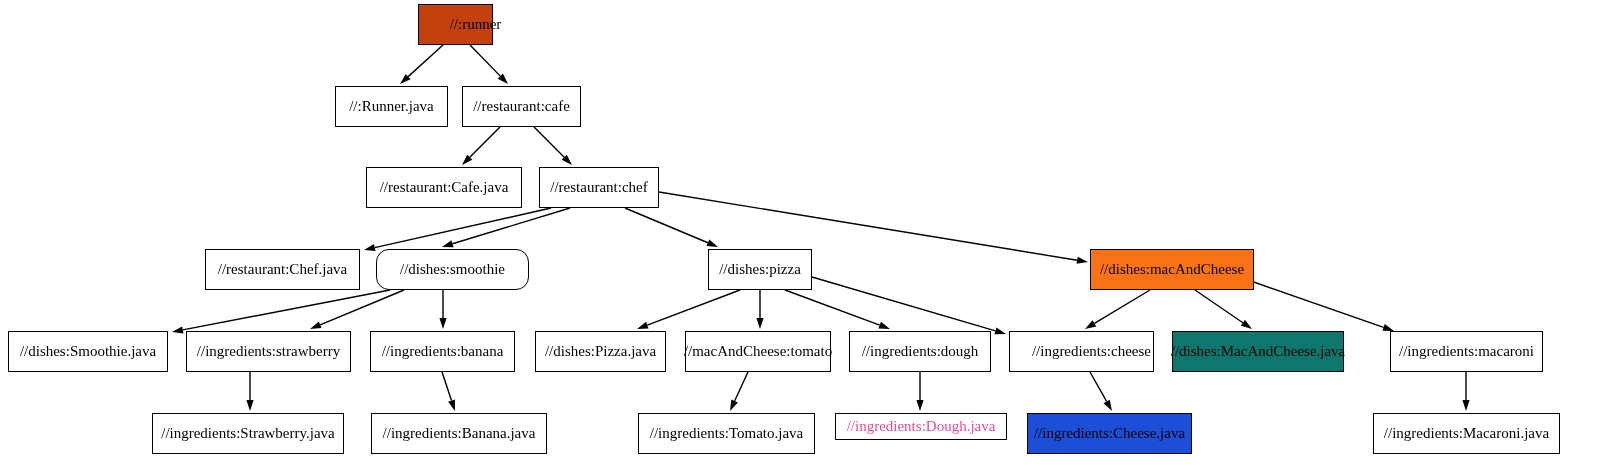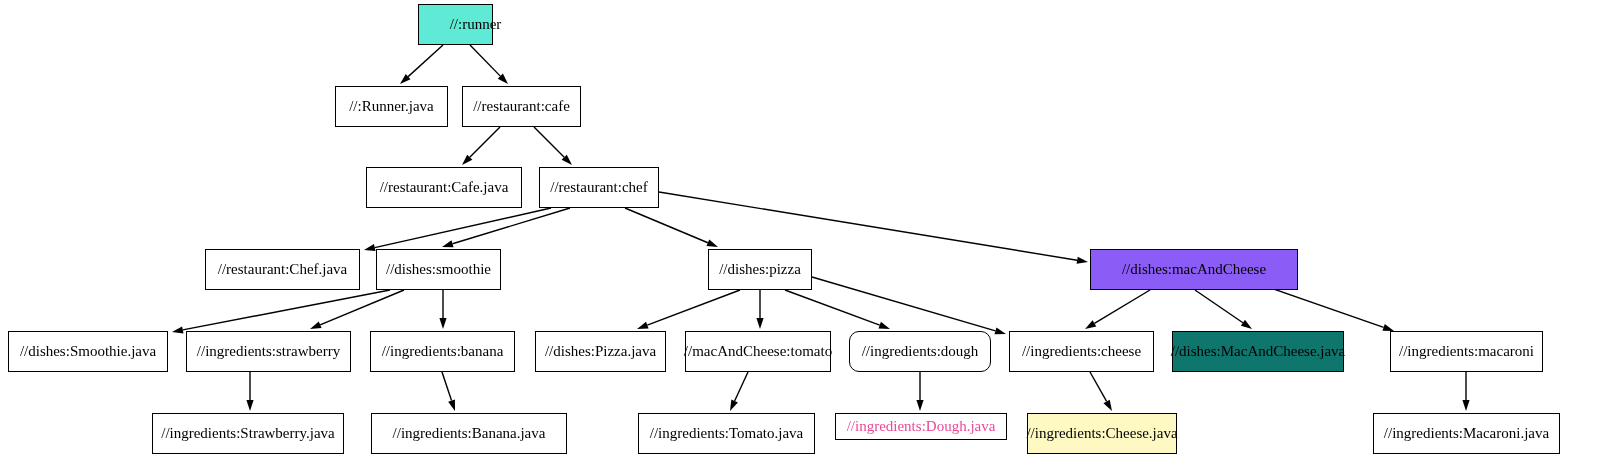--- a/index.html
+++ b/index.html
@@ -90,86 +90,86 @@
       <line x1="748" y1="372" x2="734.6096399520792" y2="401.01244677049505" stroke="#000000" stroke-width="1.4"></line>
       <polygon points="730,411 731.3409861678775,399.5038373316328 737.8782937362809,402.5210562093573" fill="#000000"></polygon>
       <line x1="920" y1="372" x2="920" y2="400" stroke="#000000" stroke-width="1.4"></line>
       <polygon points="920,411 916.4,400 923.6,400" fill="#000000"></polygon>
       <line x1="1090" y1="372" x2="1106.595466943749" y2="401.4192368548278" stroke="#000000" stroke-width="1.4"></line>
       <polygon points="1112,411 1103.4599444598744,403.18799312778265 1109.7309894276236,399.6504805818729" fill="#000000"></polygon>
       <line x1="1466" y1="372" x2="1466" y2="400" stroke="#000000" stroke-width="1.4"></line>
       <polygon points="1466,411 1462.4,400 1469.6,400" fill="#000000"></polygon>
     </svg>
   <div id="node-layer">
-      <div class="node" style="left: 418px; top: 4px; width: 75px; height: 41px; border-color: rgb(0, 0, 0); background: #5eead4; color: rgb(0, 0, 0); padding-left: 40px;">
+      <div class="node" style="left: 418px; top: 4px; width: 75px; height: 41px; border-color: rgb(0, 0, 0); background: #c2410c; color: rgb(0, 0, 0); padding-left: 40px;">
         <span class="node-label">//:runner</span>
       </div>
       <div class="node" style="left: 335px; top: 86px; width: 113px; height: 41px; border-color: rgb(0, 0, 0); background: rgb(255, 255, 255); color: rgb(0, 0, 0);">
         <span class="node-label">//:Runner.java</span>
       </div>
       <div class="node" style="left: 462px; top: 86px; width: 119px; height: 41px; border-color: rgb(0, 0, 0); background: rgb(255, 255, 255); color: rgb(0, 0, 0);">
         <span class="node-label">//restaurant:cafe</span>
       </div>
       <div class="node" style="left: 366px; top: 167px; width: 156px; height: 41px; border-color: rgb(0, 0, 0); background: rgb(255, 255, 255); color: rgb(0, 0, 0);">
         <span class="node-label">//restaurant:Cafe.java</span>
       </div>
       <div class="node" style="left: 539px; top: 167px; width: 120px; height: 41px; border-color: rgb(0, 0, 0); background: rgb(255, 255, 255); color: rgb(0, 0, 0); text-align: right;">
         <span class="node-label">//restaurant:chef</span>
       </div>
       <div class="node" style="left: 205px; top: 249px; width: 155px; height: 41px; border-color: rgb(0, 0, 0); background: rgb(255, 255, 255); color: rgb(0, 0, 0);">
         <span class="node-label">//restaurant:Chef.java</span>
       </div>
-      <div class="node" style="left: 376px; top: 249px; width: 125px; height: 41px; border-color: rgb(0, 0, 0); background: rgb(255, 255, 255); color: rgb(0, 0, 0);">
+      <div class="node" style="left: 376px; top: 249px; width: 153px; height: 41px; border-color: rgb(0, 0, 0); background: rgb(255, 255, 255); color: rgb(0, 0, 0); border-radius: 13px;">
         <span class="node-label">//dishes:smoothie</span>
       </div>
       <div class="node" style="left: 708px; top: 249px; width: 104px; height: 41px; border-color: rgb(0, 0, 0); background: rgb(255, 255, 255); color: rgb(0, 0, 0);">
         <span class="node-label">//dishes:pizza</span>
       </div>
-      <div class="node" style="left: 1090px; top: 249px; width: 208px; height: 41px; border-color: rgb(0, 0, 0); background: #8b5cf6; color: rgb(0, 0, 0);">
+      <div class="node" style="left: 1090px; top: 249px; width: 164px; height: 41px; border-color: rgb(0, 0, 0); background: #f97316; color: rgb(0, 0, 0);">
         <span class="node-label">//dishes:macAndCheese</span>
       </div>
       <div class="node" style="left: 8px; top: 331px; width: 160px; height: 41px; border-color: rgb(0, 0, 0); background: rgb(255, 255, 255); color: rgb(0, 0, 0);">
         <span class="node-label">//dishes:Smoothie.java</span>
       </div>
       <div class="node" style="left: 186px; top: 331px; width: 165px; height: 41px; border-color: rgb(0, 0, 0); background: rgb(255, 255, 255); color: rgb(0, 0, 0);">
         <span class="node-label">//ingredients:strawberry</span>
       </div>
       <div class="node" style="left: 370px; top: 331px; width: 145px; height: 41px; border-color: rgb(0, 0, 0); background: rgb(255, 255, 255); color: rgb(0, 0, 0);">
         <span class="node-label">//ingredients:banana</span>
       </div>
       <div class="node" style="left: 535px; top: 331px; width: 131px; height: 41px; border-color: rgb(0, 0, 0); background: rgb(255, 255, 255); color: rgb(0, 0, 0);">
         <span class="node-label">//dishes:Pizza.java</span>
       </div>
       <div class="node" style="left: 685px; top: 331px; width: 146px; height: 41px; border-color: rgb(0, 0, 0); background: rgb(255, 255, 255); color: rgb(0, 0, 0);">
         <span class="node-label">//macAndCheese:tomato</span>
       </div>
-      <div class="node" style="left: 849px; top: 331px; width: 142px; height: 41px; border-color: rgb(0, 0, 0); background: rgb(255, 255, 255); color: rgb(0, 0, 0); border-radius: 10px;">
+      <div class="node" style="left: 849px; top: 331px; width: 142px; height: 41px; border-color: rgb(0, 0, 0); background: rgb(255, 255, 255); color: rgb(0, 0, 0);">
         <span class="node-label">//ingredients:dough</span>
       </div>
-      <div class="node" style="left: 1009px; top: 331px; width: 145px; height: 41px; border-color: rgb(0, 0, 0); background: rgb(255, 255, 255); color: rgb(0, 0, 0);">
+      <div class="node" style="left: 1009px; top: 331px; width: 145px; height: 41px; border-color: rgb(0, 0, 0); background: rgb(255, 255, 255); color: rgb(0, 0, 0); justify-content: flex-end;">
         <span class="node-label">//ingredients:cheese</span>
       </div>
       <div class="node" style="left: 1172px; top: 331px; width: 172px; height: 41px; border-color: rgb(0, 0, 0); background: #0f766e; color: rgb(0, 0, 0);">
         <span class="node-label">//dishes:MacAndCheese.java</span>
       </div>
       <div class="node" style="left: 1390px; top: 331px; width: 153px; height: 41px; border-color: rgb(0, 0, 0); background: rgb(255, 255, 255); color: rgb(0, 0, 0);">
         <span class="node-label">//ingredients:macaroni</span>
       </div>
       <div class="node" style="left: 152px; top: 413px; width: 192px; height: 41px; border-color: rgb(0, 0, 0); background: rgb(255, 255, 255); color: rgb(0, 0, 0); text-align: right;">
         <span class="node-label">//ingredients:Strawberry.java</span>
       </div>
-      <div class="node" style="left: 371px; top: 413px; width: 196px; height: 41px; border-color: rgb(0, 0, 0); background: rgb(255, 255, 255); color: rgb(0, 0, 0);">
+      <div class="node" style="left: 371px; top: 413px; width: 176px; height: 41px; border-color: rgb(0, 0, 0); background: rgb(255, 255, 255); color: rgb(0, 0, 0);">
         <span class="node-label">//ingredients:Banana.java</span>
       </div>
       <div class="node" style="left: 638px; top: 413px; width: 177px; height: 41px; border-color: rgb(0, 0, 0); background: rgb(255, 255, 255); color: rgb(0, 0, 0);">
         <span class="node-label">//ingredients:Tomato.java</span>
       </div>
       <div class="node" style="left: 835px; top: 413px; width: 172px; height: 27px; border-color: rgb(0, 0, 0); background: rgb(255, 255, 255); color: #ec4899;">
         <span class="node-label">//ingredients:Dough.java</span>
       </div>
-      <div class="node" style="left: 1027px; top: 413px; width: 150px; height: 41px; border-color: rgb(0, 0, 0); background: #fef9c3; color: rgb(0, 0, 0);">
+      <div class="node" style="left: 1027px; top: 413px; width: 165px; height: 41px; border-color: rgb(0, 0, 0); background: #1d4ed8; color: rgb(0, 0, 0);">
         <span class="node-label">//ingredients:Cheese.java</span>
       </div>
       <div class="node" style="left: 1373px; top: 413px; width: 187px; height: 41px; border-color: rgb(0, 0, 0); background: rgb(255, 255, 255); color: rgb(0, 0, 0);">
         <span class="node-label">//ingredients:Macaroni.java</span>
       </div>
     </div>
 </div>
 
 </body></html>

